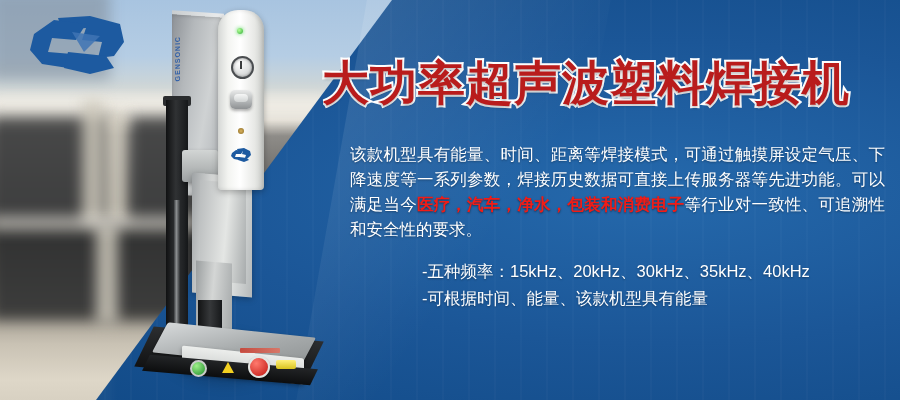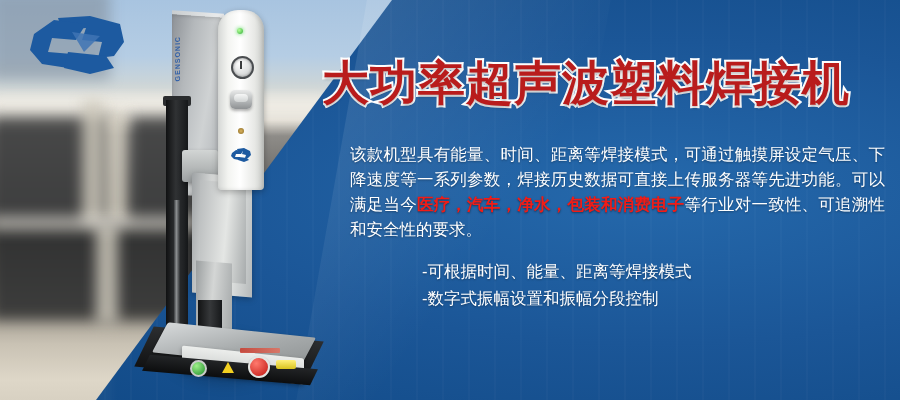--- a/index.html
+++ b/index.html
@@ -268,17 +268,17 @@
     <div class="m-part btn-yellow"></div>
   </div>
 
   <div class="title">大功率超声波塑料焊接机</div>
 
   <div class="paragraph">
     <span>该款机型具有能量、时间、距离等焊接模式，可通过触摸屏设定气压、下降速度等一系列参数，焊接历史数据可直接上传服务器等先进功能。可以满足当今</span><span class="hl">医疗，汽车，净水，包装和消费电子</span><span>等行业对一致性、可追溯性和安全性的要求。</span>
   </div>
 
   <div class="bullets">
-    <div>-可根据时间、能量、距离等焊接模式</div>
-    <div>-数字式振幅设置和振幅分段控制</div>
+    <div>-五种频率：15kHz、20kHz、30kHz、35kHz、40kHz</div>
+    <div>-可根据时间、能量、该款机型具有能量</div>
   </div>
 
 </div>
 
 </body></html>

